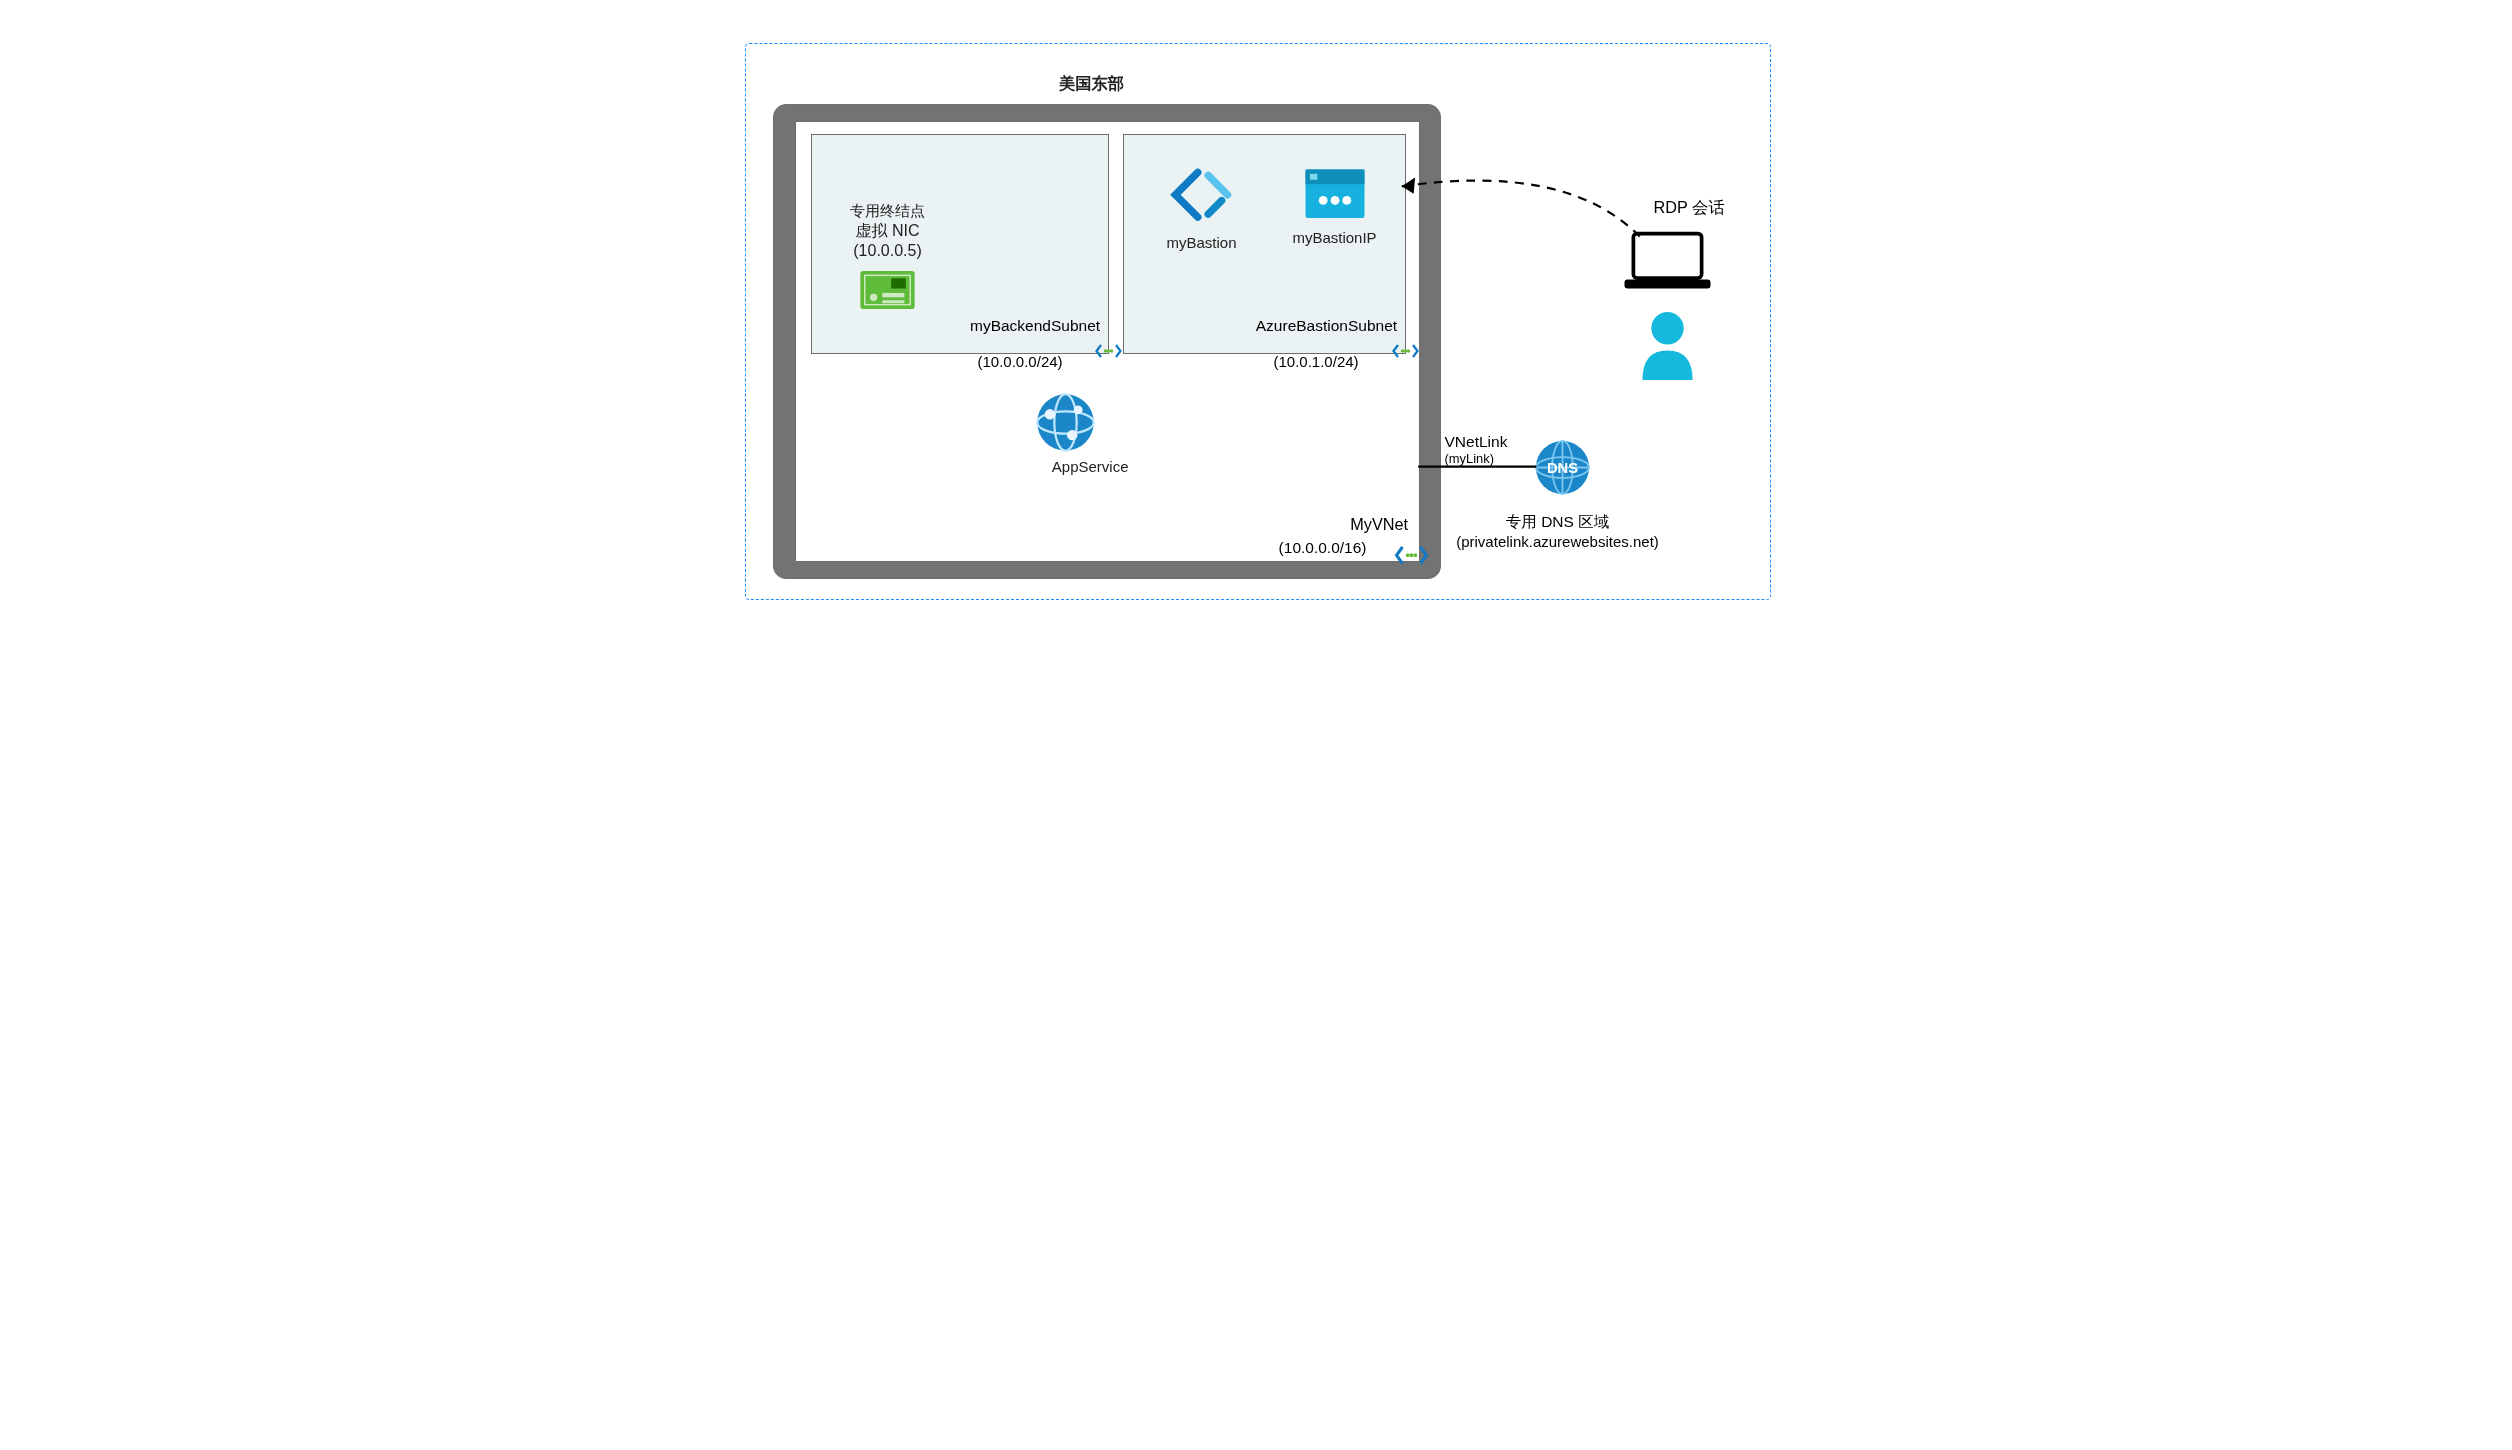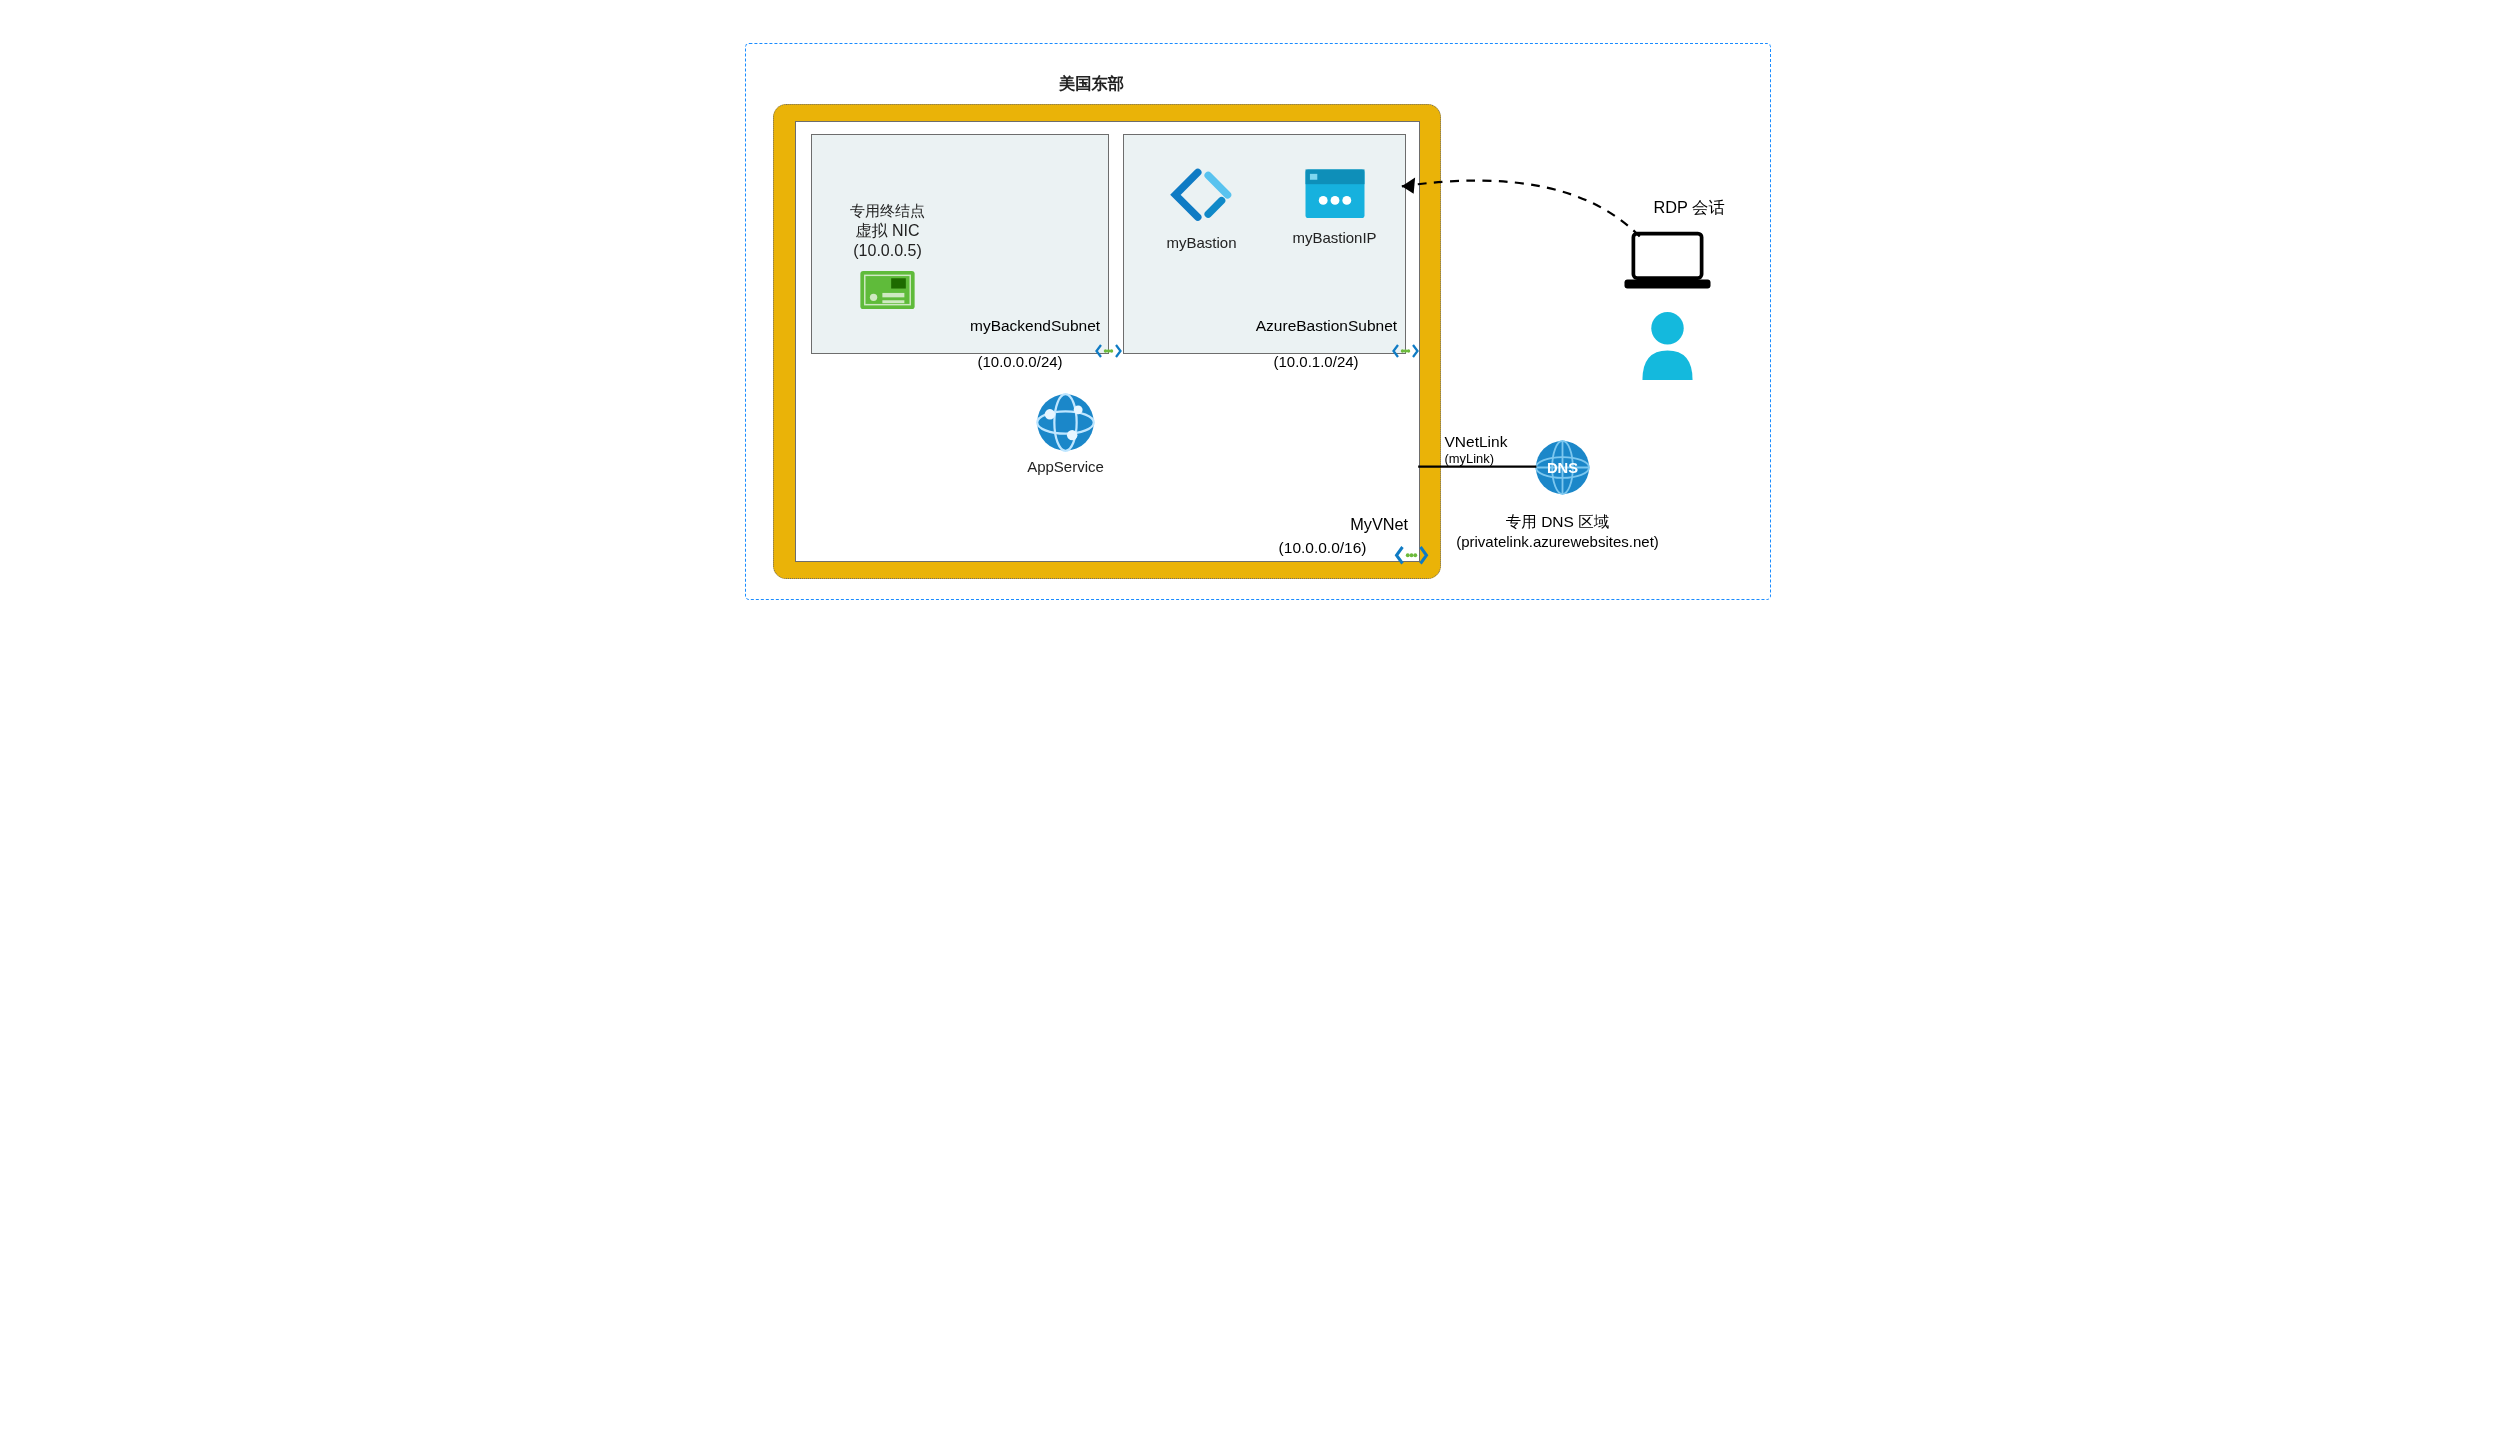--- a/index.html
+++ b/index.html
@@ -5,21 +5,21 @@
   html,body{margin:0;padding:0;background:#fff;font-family:"Segoe UI","Microsoft YaHei",Arial,sans-serif;}
   .canvas{position:relative;width:1065px;height:615px;margin:auto;}
   .rg-box{position:absolute;left:21px;top:43px;width:1024px;height:555px;
           border:1.5px dashed #1a8cff;border-radius:4.4px;}
   .rg-title{position:absolute;left:0;top:13.3px;width:1065px;text-align:center;
             font-weight:700;font-size:18px;color:#222;}
   .rg-ico{position:relative;top:4.4px;margin-right:6px;}
   .region-label{position:absolute;left:21px;top:73px;width:694px;text-align:center;
                 font-weight:700;font-size:16.3px;color:#222;}
   .region-box{position:absolute;left:49px;top:104px;width:666px;height:473px;
-              border:1.5px dotted #6d6d6d;border-radius:13.3px;background:#eab308;}
+              border:1.5px dotted #6d6d6d;border-radius:13.3px;background:#737373;}
   .vnet-box{position:absolute;left:21px;top:16.3px;width:623px;height:439px;
             border:0.7px solid #6d6d6d;background:#fff;}
   .subnet-box{position:absolute;border:0.7px solid #6d6d6d;background:#ebf2f3;}
   #sb1{left:15px;top:12px;width:296px;height:218px;}
   #sb2{left:327px;top:12px;width:281px;height:218px;}
   .sub-label{position:absolute;right:7.4px;text-align:right;font-size:15.5px;}
   .sub-name{bottom:18px;}
   .sub-cidr{position:absolute;right:44px;font-size:15px;top:231px;}
   .vnet-name{position:absolute;right:10.4px;bottom:27px;font-size:16.3px;}
   .vnet-cidr{position:absolute;right:52px;bottom:4.4px;font-size:15.5px;}
@@ -101,21 +101,21 @@
       <div class="sub-cidr" style="left:478px;">(10.0.1.0/24)</div>
       <svg class="vnet-badge" style="left:596px;top:220px;" viewBox="0 0 36 24" width="27" height="18">
         <polyline points="8,4 2,12 8,20" fill="none" stroke="#0f7bc4" stroke-width="3"></polyline>
         <polyline points="28,4 34,12 28,20" fill="none" stroke="#0f7bc4" stroke-width="3"></polyline>
         <circle cx="14" cy="12" r="2.3" fill="#6cba3b"></circle>
           <circle cx="18" cy="12" r="2.3" fill="#6cba3b"></circle>
           <circle cx="22" cy="12" r="2.3" fill="#6cba3b"></circle>
       </svg>
 
 
-      <div class="item" style="left:207px;top:270px;width:126px;">
+      <div class="item" style="left:207px;top:270px;width:126px;text-align:right;">
         <svg class="node-ico" width="61" height="61" viewBox="0 0 82 82">
           <circle cx="41" cy="41" r="38" fill="#1b87c9"></circle>
           <ellipse cx="41" cy="41" rx="38" ry="15" fill="none" stroke="#bfe6ff" stroke-width="3"></ellipse>
           <ellipse cx="41" cy="41" rx="15" ry="38" fill="none" stroke="#bfe6ff" stroke-width="3"></ellipse>
           <circle cx="20" cy="30" r="7" fill="#e9f6ff"></circle>
           <circle cx="58" cy="24" r="6" fill="#e9f6ff"></circle>
           <circle cx="50" cy="58" r="7" fill="#e9f6ff"></circle>
         </svg>
         <span>AppService</span>
       </div>

